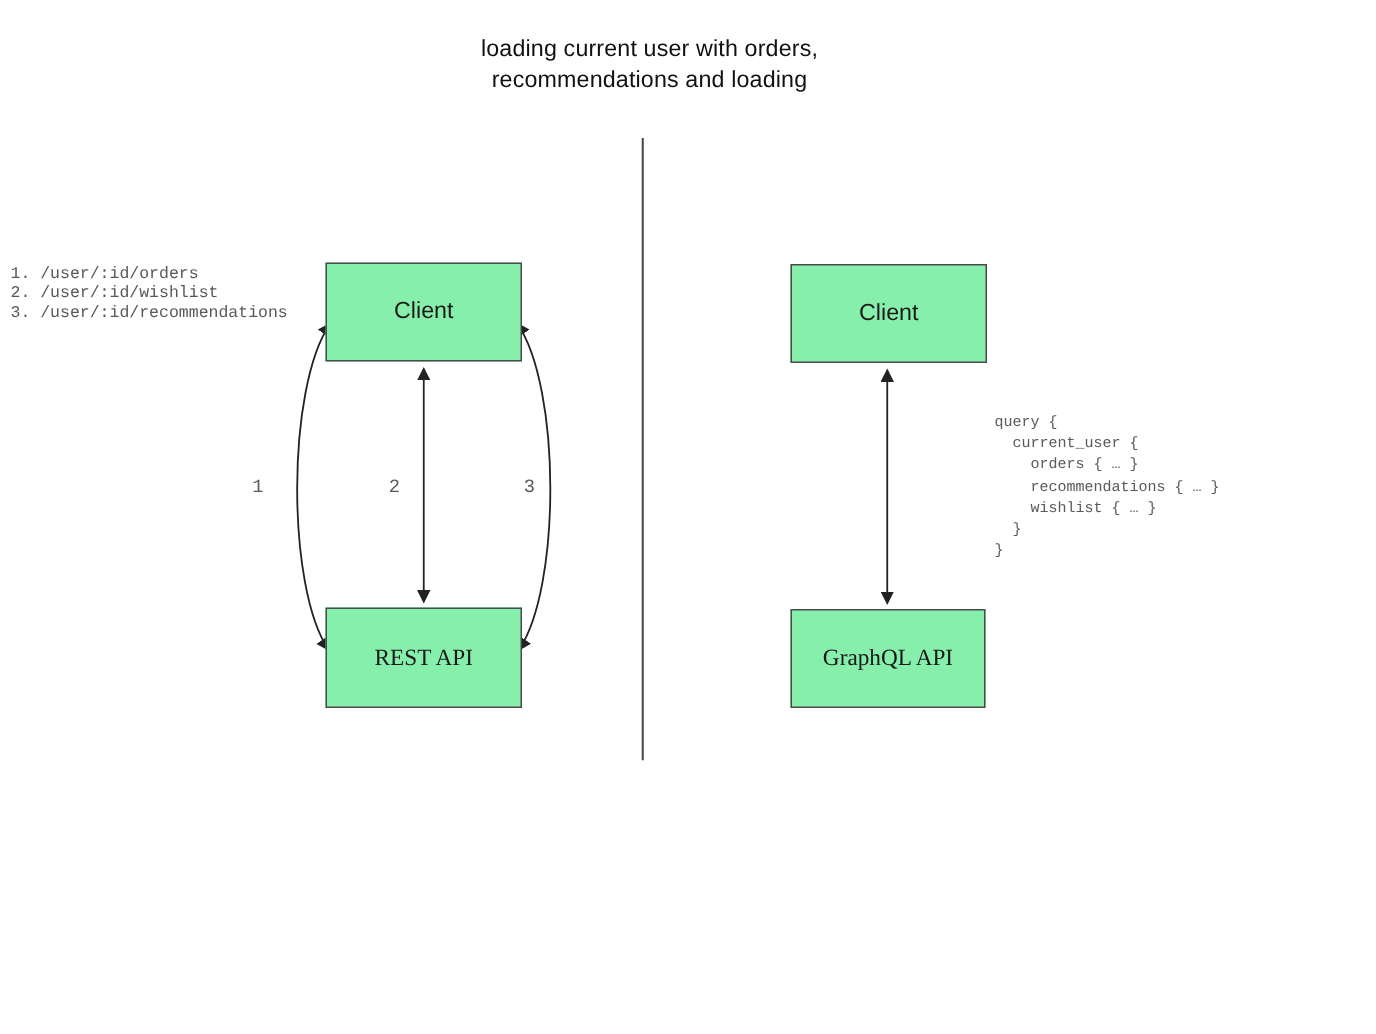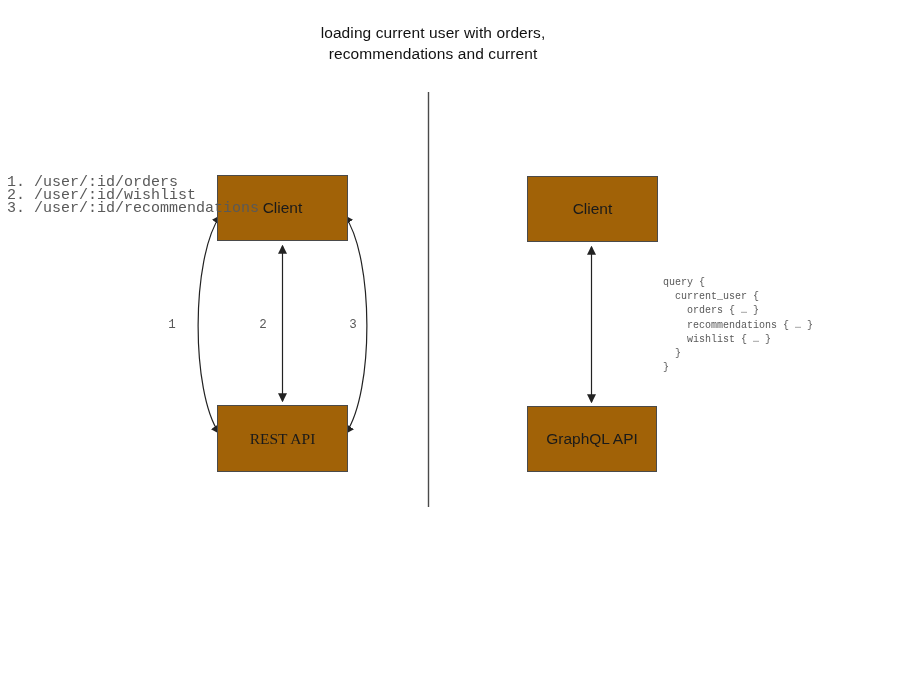--- a/index.html
+++ b/index.html
@@ -29,43 +29,43 @@
   .arrow-layer {
     position: absolute;
     left: 0;
     top: 0;
     width: 917px;
     height: 689px;
   }
   .node-box {
     position: absolute;
     box-sizing: border-box;
-    background: #a16207;
+    background: #86efac;
     border: 1.6px solid #4a4a4a;
     display: flex;
     align-items: center;
     justify-content: center;
     font-size: 15.5px;
     color: #1a1a1a;
   }
   .box-client-left   { left: 217px; top: 175px; width: 131px; height: 66px; }
   .box-rest-api      { left: 217px; top: 405px; width: 131px; height: 67px; font-family: Liberation Serif, serif; }
   .box-client-right  { left: 527px; top: 176px; width: 131px; height: 66px; }
-  .box-graphql-api   { left: 527px; top: 406px; width: 130px; height: 66px; }
+  .box-graphql-api   { left: 527px; top: 406px; width: 130px; height: 66px; font-family: Liberation Serif, serif; }
   .mono {
     position: absolute;
     margin: 0;
     font-family: "Liberation Mono", "DejaVu Sans Mono", monospace;
     color: #595959;
     white-space: pre;
   }
   .endpoints {
     left: 7px;
     top: 177px;
-    font-size: 15px;
+    font-size: 11px;
     line-height: 12.8px;
   }
   .query-block {
     left: 663px;
     top: 276px;
     font-size: 10px;
     line-height: 14.2px;
   }
   .arrow-num {
     position: absolute;
@@ -78,21 +78,21 @@
   .num-2 { left: 263px; top: 325px; }
   .num-3 { left: 353px; top: 325px; }
 </style>
 </head>
 <body>
 
 <div class="canvas">
 
   <div class="title">
     <div>loading current user with orders,</div>
-    <div>recommendations and current</div>
+    <div>recommendations and loading</div>
   </div>
 
   <svg class="arrow-layer" viewBox="0 0 917 689" xmlns="http://www.w3.org/2000/svg">
     <defs>
       <marker id="ah" viewBox="0 0 10 10" refX="8.5" refY="5" markerWidth="7.5" markerHeight="7.5" orient="auto-start-reverse">
         <path d="M 0 0 L 10 5 L 0 10 z" fill="#222222"></path>
       </marker>
     </defs>
 
     <line x1="428.5" y1="92" x2="428.5" y2="566" stroke="#4a4a4a" stroke-width="1.4"></line>

